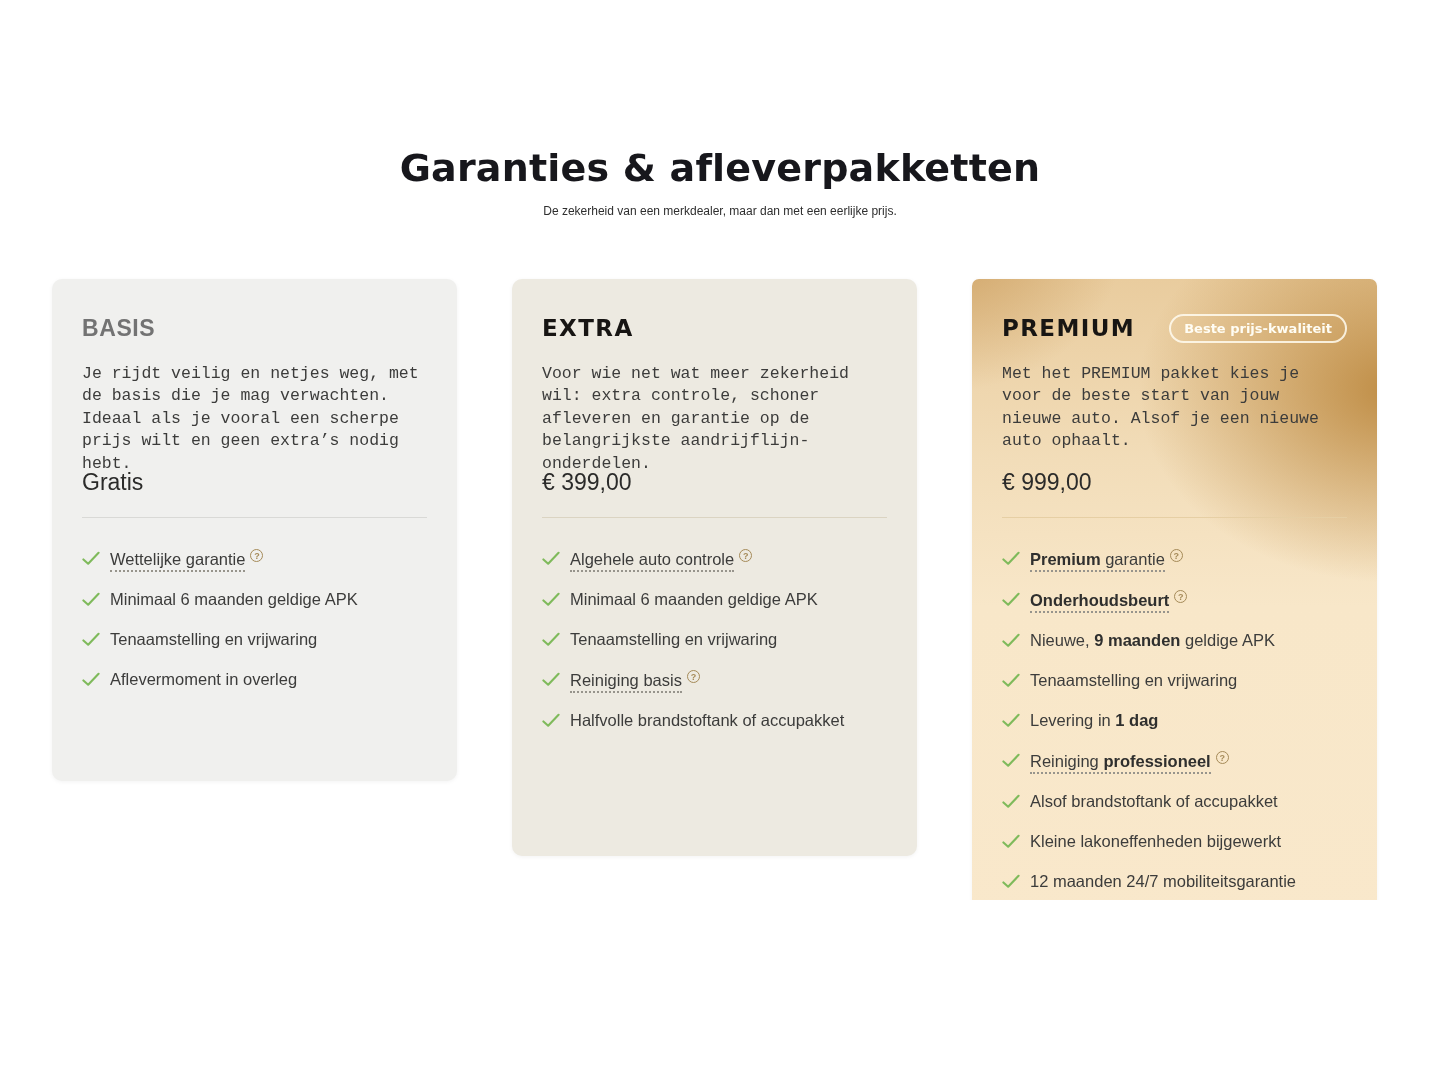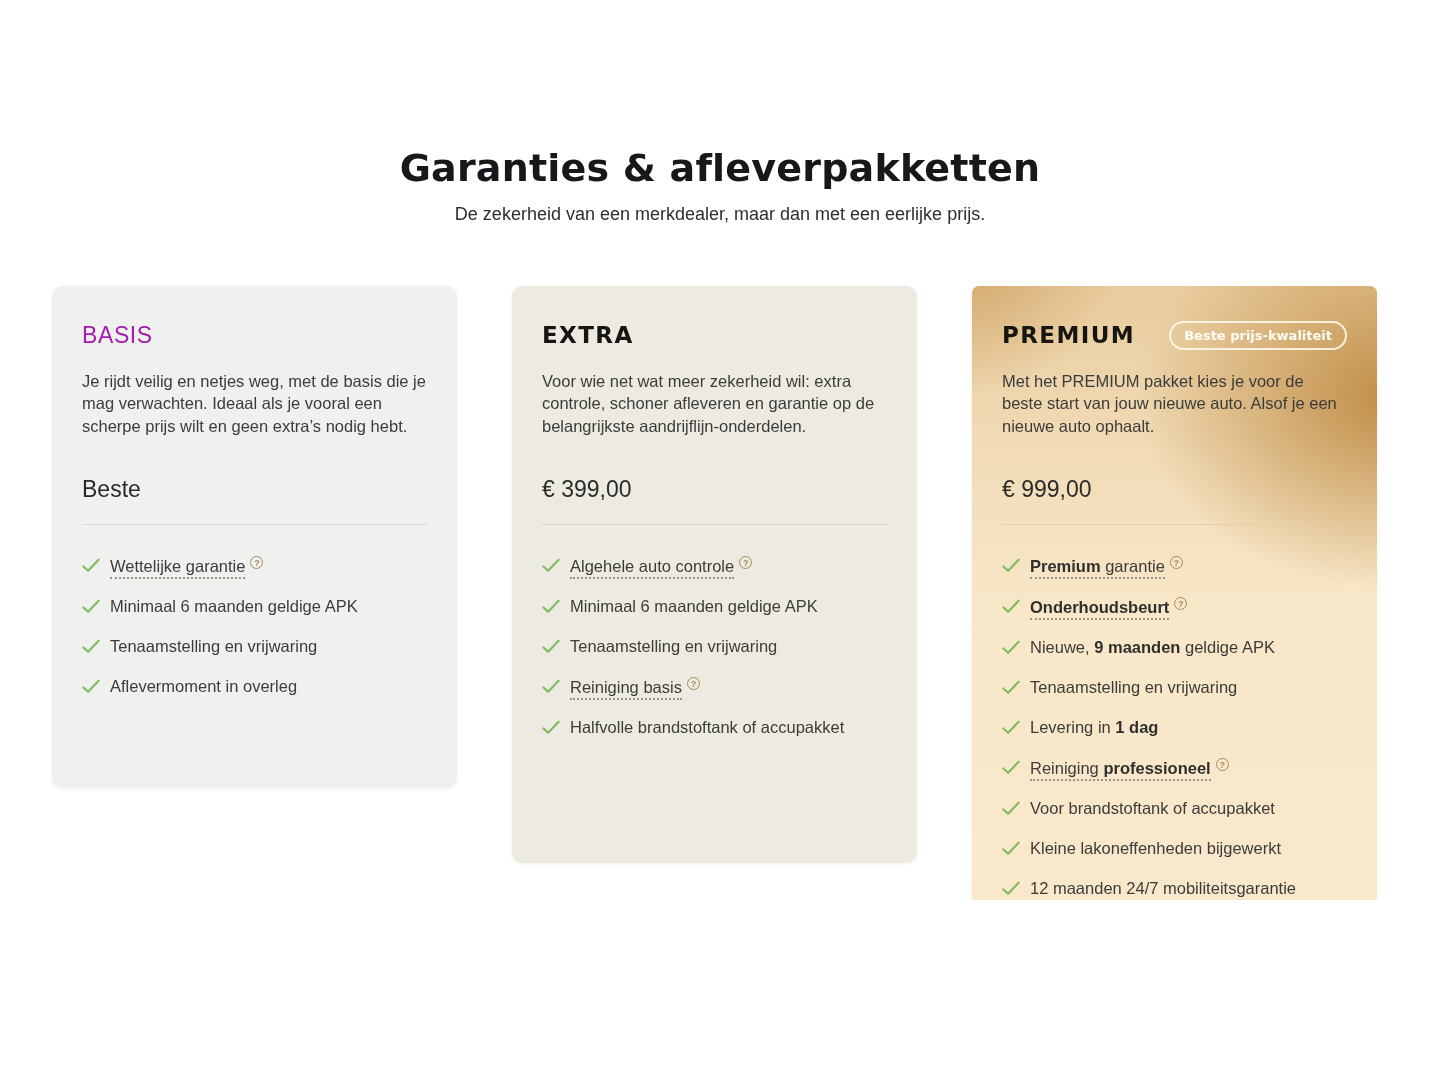--- a/index.html
+++ b/index.html
@@ -16,21 +16,21 @@
   .page-title {
     margin: 0;
     font-family: "DejaVu Sans", sans-serif;
     font-weight: 800;
     font-size: 38px;
     letter-spacing: 0.2px;
     color: #17171C;
   }
   .page-subtitle {
     margin: 14px 0 0;
-    font-size: 18px;
+    font-size: 12px;
     color: #2E2E2E;
   }
 
   .cards {
     display: flex;
     gap: 55px;
     margin: 61px 52px 0;
     align-items: flex-start;
   }
   .card {
@@ -53,23 +53,23 @@
 
   .card-head {
     display: flex;
     align-items: center;
     justify-content: space-between;
     min-height: 30px;
   }
   .card-title {
     margin: 0;
     font-size: 23px;
-    font-weight: 400;
+    font-weight: 700;
     letter-spacing: 0.6px;
-    color: #a21caf;
+    color: #737373;
   }
   .card--extra .card-title,
   .card--premium .card-title {
     font-family: "DejaVu Sans", sans-serif;
     font-weight: 800;
     letter-spacing: 1.4px;
     color: #171513;
   }
   .badge {
     font-family: "DejaVu Sans", sans-serif;
@@ -80,20 +80,21 @@
     border-radius: 16px;
     padding: 5px 13px;
     white-space: nowrap;
   }
 
   .desc {
     margin: 20px 0 0;
     font-size: 16.5px;
     line-height: 1.36;
     height: 106px;
+    font-family: Liberation Mono, monospace;
   }
   .price { font-size: 23px; color: #2B2B2A; }
   .divider {
     border: none;
     border-top: 1px solid #D9D9D6;
     margin: 21px 0 0;
   }
   .card--extra .divider { border-top-color: #DBD4C2; }
   .card--premium .divider { border-top-color: #E6CFA4; }
 
@@ -142,21 +143,21 @@
     <p class="page-subtitle">De zekerheid van een merkdealer, maar dan met een eerlijke prijs.</p>
   </div>
 
   <div class="cards">
 
     <section class="card card--basis">
       <div class="card-head">
         <h2 class="card-title">BASIS</h2>
       </div>
       <p class="desc">Je rijdt veilig en netjes weg, met de basis die je mag verwachten. Ideaal als je vooral een scherpe prijs wilt en geen extra’s nodig hebt.</p>
-      <div class="price">Beste</div>
+      <div class="price">Gratis</div>
       <hr class="divider">
       <ul class="features">
           <li class="feature">
             <svg class="check" viewBox="0 0 19 15">
               <path d="M1.5 8.5 L6.5 13 L17.5 1.5" fill="none" stroke="#7FBA5B" stroke-width="2.2" stroke-linecap="round" stroke-linejoin="round"></path>
             </svg>
             <span><span class="f-link"><span>Wettelijke garantie</span></span><span class="help">?</span></span>
           </li>
           <li class="feature">
             <svg class="check" viewBox="0 0 19 15">
@@ -262,21 +263,21 @@
           <li class="feature">
             <svg class="check" viewBox="0 0 19 15">
               <path d="M1.5 8.5 L6.5 13 L17.5 1.5" fill="none" stroke="#7FBA5B" stroke-width="2.2" stroke-linecap="round" stroke-linejoin="round"></path>
             </svg>
             <span><span class="f-link"><span>Reiniging </span><span class="b">professioneel</span></span><span class="help">?</span></span>
           </li>
           <li class="feature">
             <svg class="check" viewBox="0 0 19 15">
               <path d="M1.5 8.5 L6.5 13 L17.5 1.5" fill="none" stroke="#7FBA5B" stroke-width="2.2" stroke-linecap="round" stroke-linejoin="round"></path>
             </svg>
-            <span><span><span>Voor brandstoftank of accupakket</span></span></span>
+            <span><span><span>Alsof brandstoftank of accupakket</span></span></span>
           </li>
           <li class="feature">
             <svg class="check" viewBox="0 0 19 15">
               <path d="M1.5 8.5 L6.5 13 L17.5 1.5" fill="none" stroke="#7FBA5B" stroke-width="2.2" stroke-linecap="round" stroke-linejoin="round"></path>
             </svg>
             <span><span><span>Kleine lakoneffenheden bijgewerkt</span></span></span>
           </li>
           <li class="feature">
             <svg class="check" viewBox="0 0 19 15">
               <path d="M1.5 8.5 L6.5 13 L17.5 1.5" fill="none" stroke="#7FBA5B" stroke-width="2.2" stroke-linecap="round" stroke-linejoin="round"></path>

